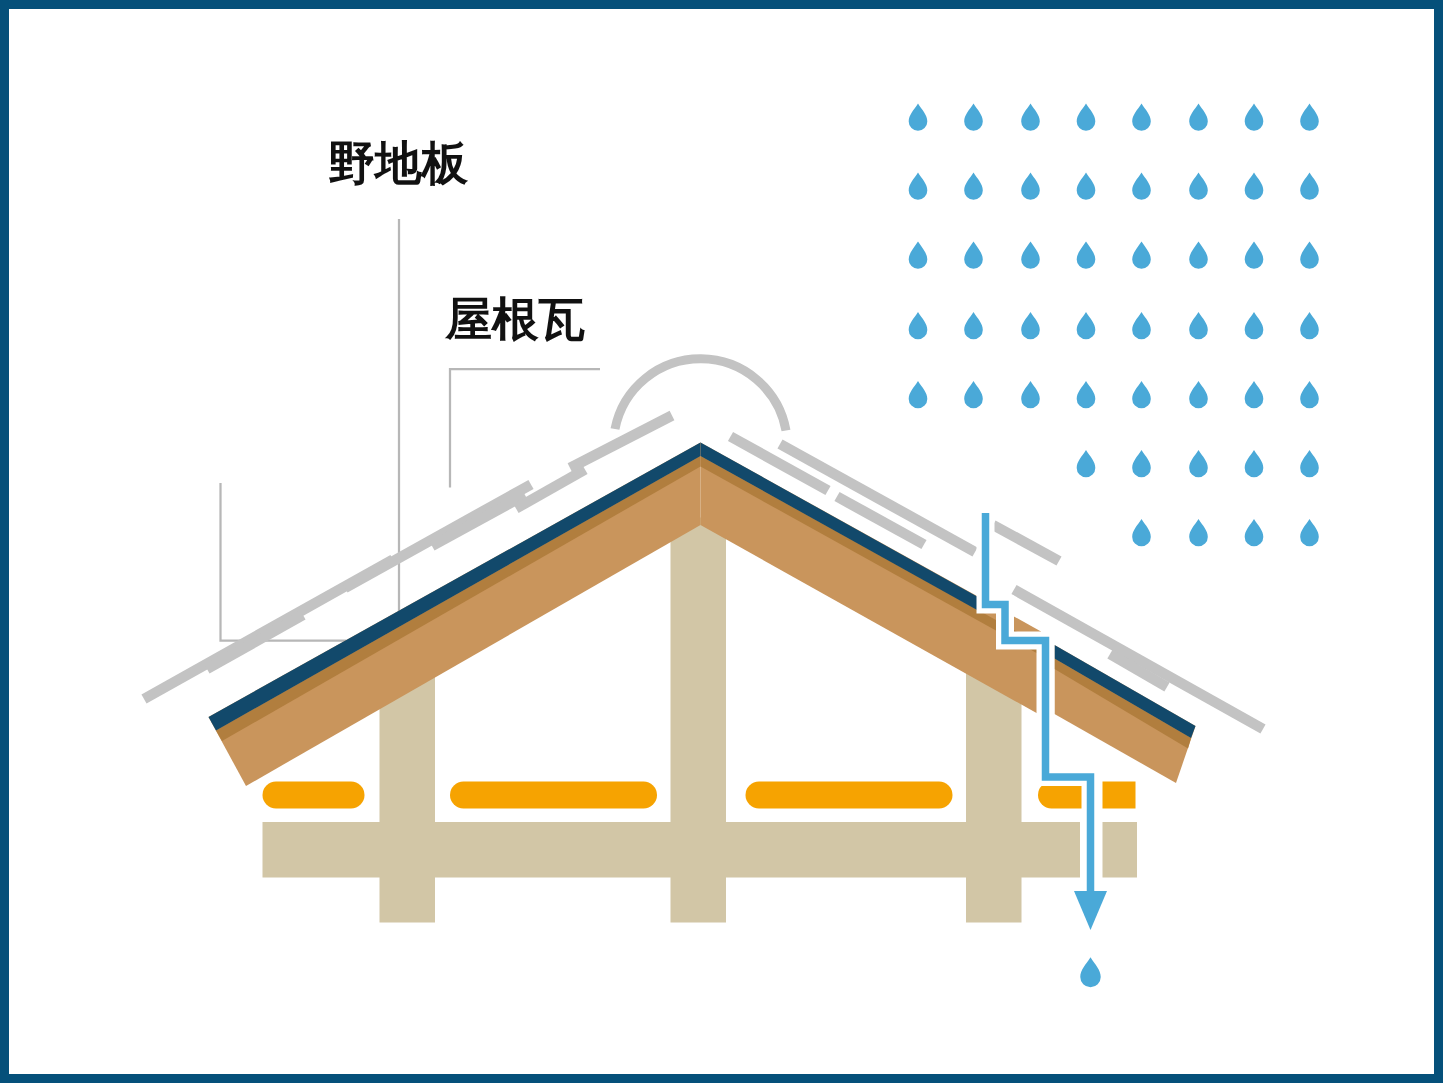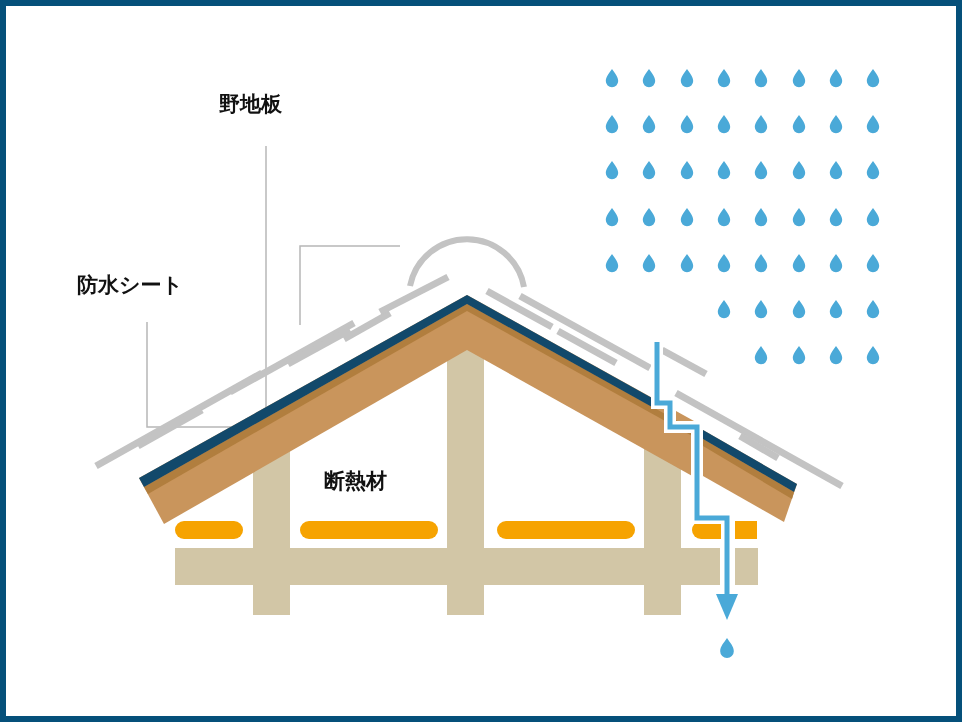--- a/index.html
+++ b/index.html
@@ -12,21 +12,21 @@
   }
   .frame-border{
     position:absolute;inset:0;
     border:6px solid var(--frame,#05507a);
     pointer-events:none;
     z-index:30;
   }
   .diagram-svg{position:absolute;left:0;top:0;z-index:5;}
   .lbl{
     position:absolute;z-index:20;
-    font-weight:bold;font-size:21px;line-height:1.05;
+    font-weight:bold;font-size:31px;line-height:1.05;
     color:var(--text,#111);white-space:nowrap;
     letter-spacing:0px;
   }
   #lbl-sheathing{left:219px;top:93px;}
   #lbl-rooftile{left:297px;top:197px;}
   #lbl-waterproof{left:77px;top:274px;}
   #lbl-insulation{left:324px;top:470px;}
   #lbl-attic{left:420px;top:550px;}
 
   
@@ -162,17 +162,16 @@
         <use href="#drop" xlink:href="#drop" transform="translate(873,309)"></use>
         <use href="#drop" xlink:href="#drop" transform="translate(761,355)"></use>
         <use href="#drop" xlink:href="#drop" transform="translate(799,355)"></use>
         <use href="#drop" xlink:href="#drop" transform="translate(836,355)"></use>
         <use href="#drop" xlink:href="#drop" transform="translate(873,355)"></use>
       </g>
 
   </svg>
 
   <div class="lbl" id="lbl-sheathing">野地板</div>
-  <div class="lbl" id="lbl-waterproof">防水シート</div>
-  <div class="lbl" id="lbl-insulation">断熱材</div>
+  <div class="lbl" id="lbl-rooftile">屋根瓦</div>
 
   <div class="frame-border"></div>
 </div>
 
 </body></html>

